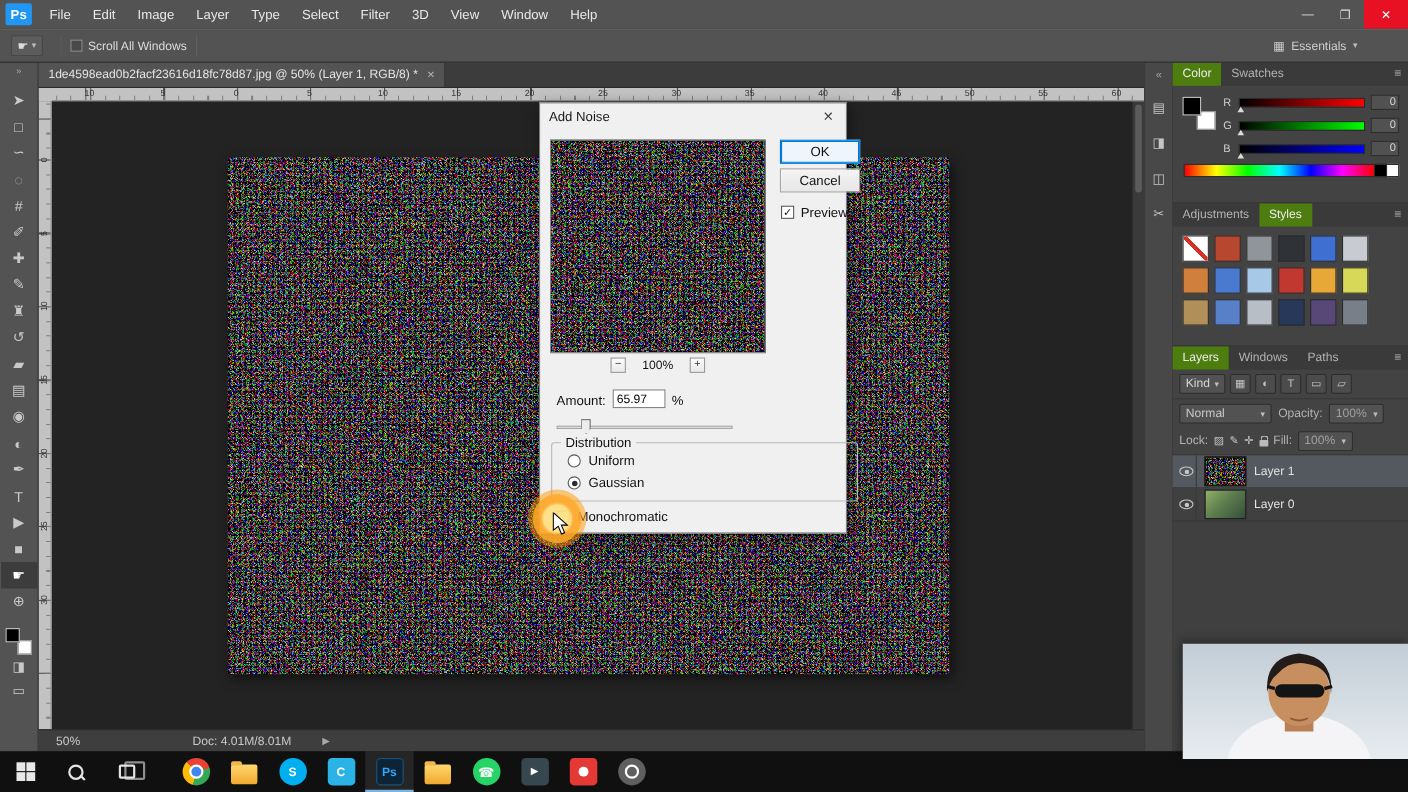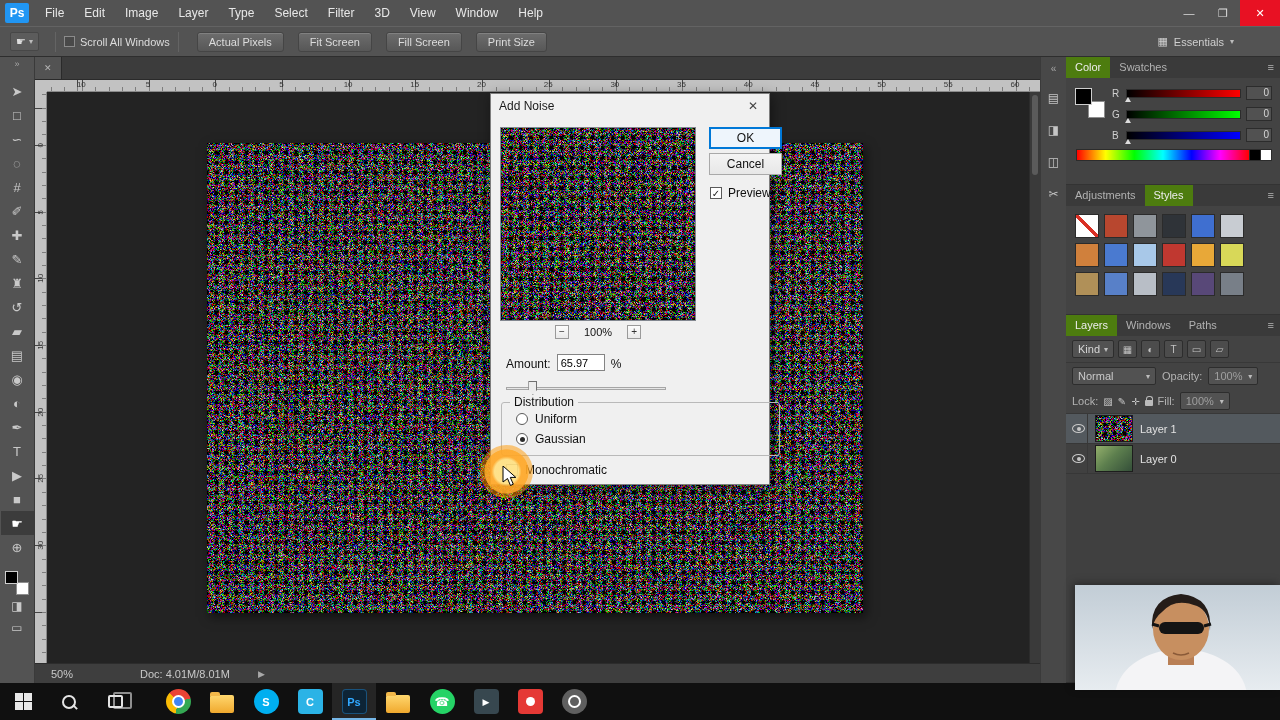--- a/index.html
+++ b/index.html
@@ -58,21 +58,21 @@
   
   .viewport{position:absolute;top:92px;left:47px;right:251px;bottom:57px;background:#232323;overflow:hidden;z-index:5}
   .canvas-image{position:absolute;left:160px;top:51px;width:656px;height:470px;background:#000;box-shadow:3px 4px 10px rgba(0,0,0,.55)}
   .canvas-image svg{display:block}
   .vscroll{position:absolute;top:92px;bottom:57px;right:240px;width:11px;background:#3a3a3a;border-left:1px solid #2c2c2c;z-index:7}
   .vscroll .thumb{position:absolute;top:3px;left:2px;right:2px;height:80px;background:#5b5b5b;border-radius:4px}
 
   
   .statusbar{position:absolute;left:35px;right:240px;bottom:37px;height:20px;background:#3e3e3e;border-top:1px solid #2c2c2c;display:flex;align-items:center;color:#c9c9c9;font-size:11px;z-index:8}
   .statusbar .zoomval{margin-left:16px;width:40px}
-  .statusbar .docinfo{margin-left:49px}
+  .statusbar .docinfo{margin-left:84px}
   .statusbar .st-arrow{margin-left:28px;font-size:9px;color:#a8a8a8}
 
   
   .panelstrip{position:absolute;top:57px;right:214px;width:26px;bottom:37px;background:#484848;border-left:1px solid #3a3a3a;display:flex;flex-direction:column;align-items:center;gap:16px;padding-top:6px;color:#c5c5c5;z-index:10}
   .panelstrip .ps-ic{font-size:12px;line-height:16px}
   .panelstrip .exp{font-size:10px;color:#a5a5a5}
 
   
   .panels{position:absolute;top:57px;right:0;width:214px;bottom:37px;background:#434343;color:#d6d6d6;font-size:11px;display:flex;flex-direction:column;z-index:10}
   .panel{border-bottom:1px solid #333}
@@ -227,27 +227,20 @@
 
 <div class="optionsbar">
   <div class="cur-tool">
     <span>☛</span>
     <span class="caret">▾</span>
   </div>
   <div class="vsep"></div>
   <span class="opt-check"></span>
   <span>Scroll All Windows</span>
   <div class="vsep"></div>
-  <div class="opt-btns">
-
-  <div class="opt-btn">Actual Pixels</div>
-      <div class="opt-btn">Fit Screen</div>
-      <div class="opt-btn">Fill Screen</div>
-      <div class="opt-btn">Print Size</div>
-    </div>
   <div class="workspace">
     <span>▦</span>
     <span>Essentials</span>
     <span class="caret">▾</span>
   </div>
 </div>
 
 <div class="toolstrip">
   <div class="strip-chevron">»</div>
   <div class="tools">
@@ -339,20 +332,21 @@
   <div class="tool small">
       <span>◨</span>
     </div>
   <div class="tool small">
       <span>▭</span>
     </div>
 </div>
 
 <div class="tabbar">
   <div class="doc-tab">
+    <span>1de4598ead0b2facf23616d18fc78d87.jpg @ 50% (Layer 1, RGB/8) *</span>
     <span class="tab-x">✕</span>
   </div>
 </div>
 
 <div class="ruler-corner"></div>
 <div class="ruler-h">
   <div class="ruler-nums">
 
   <span>10</span>
       <span>5</span>

